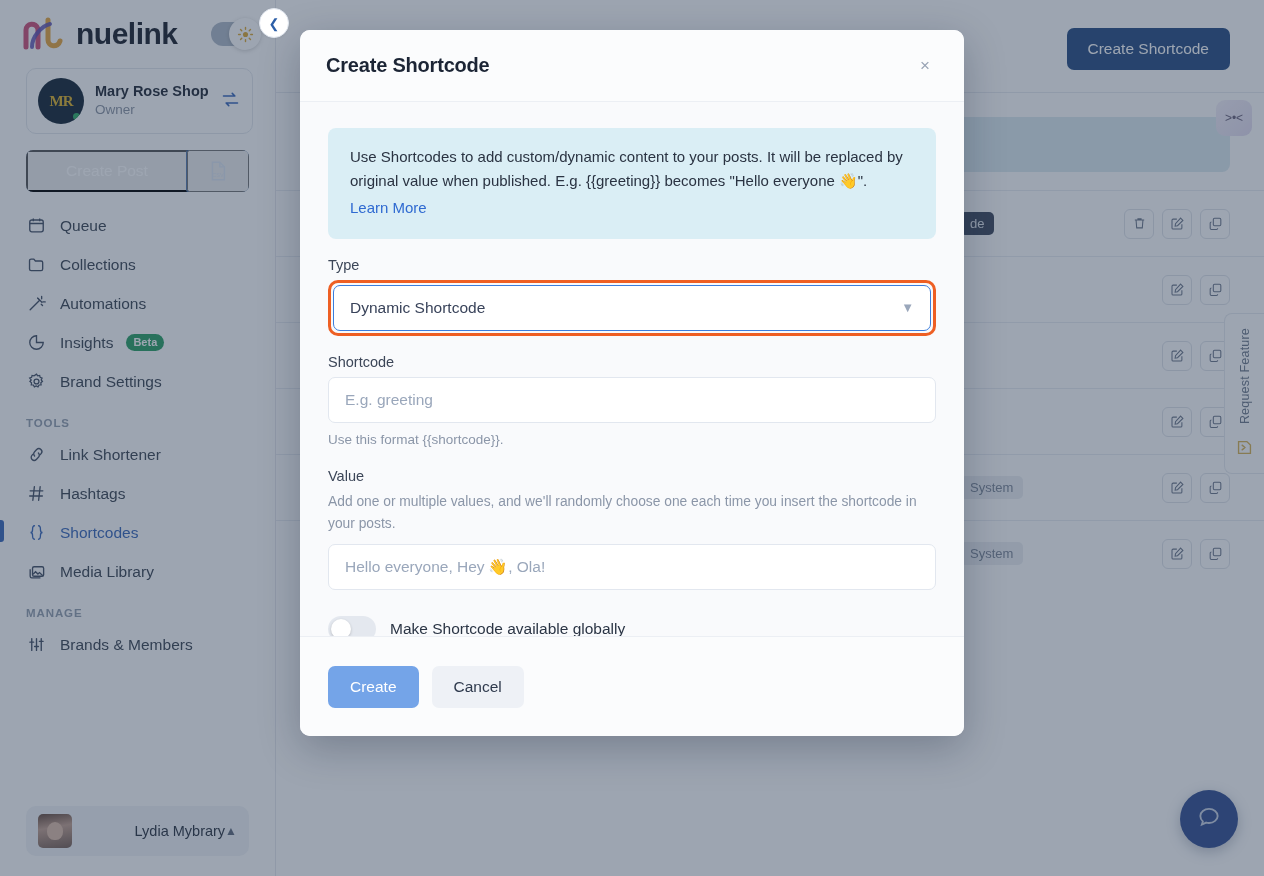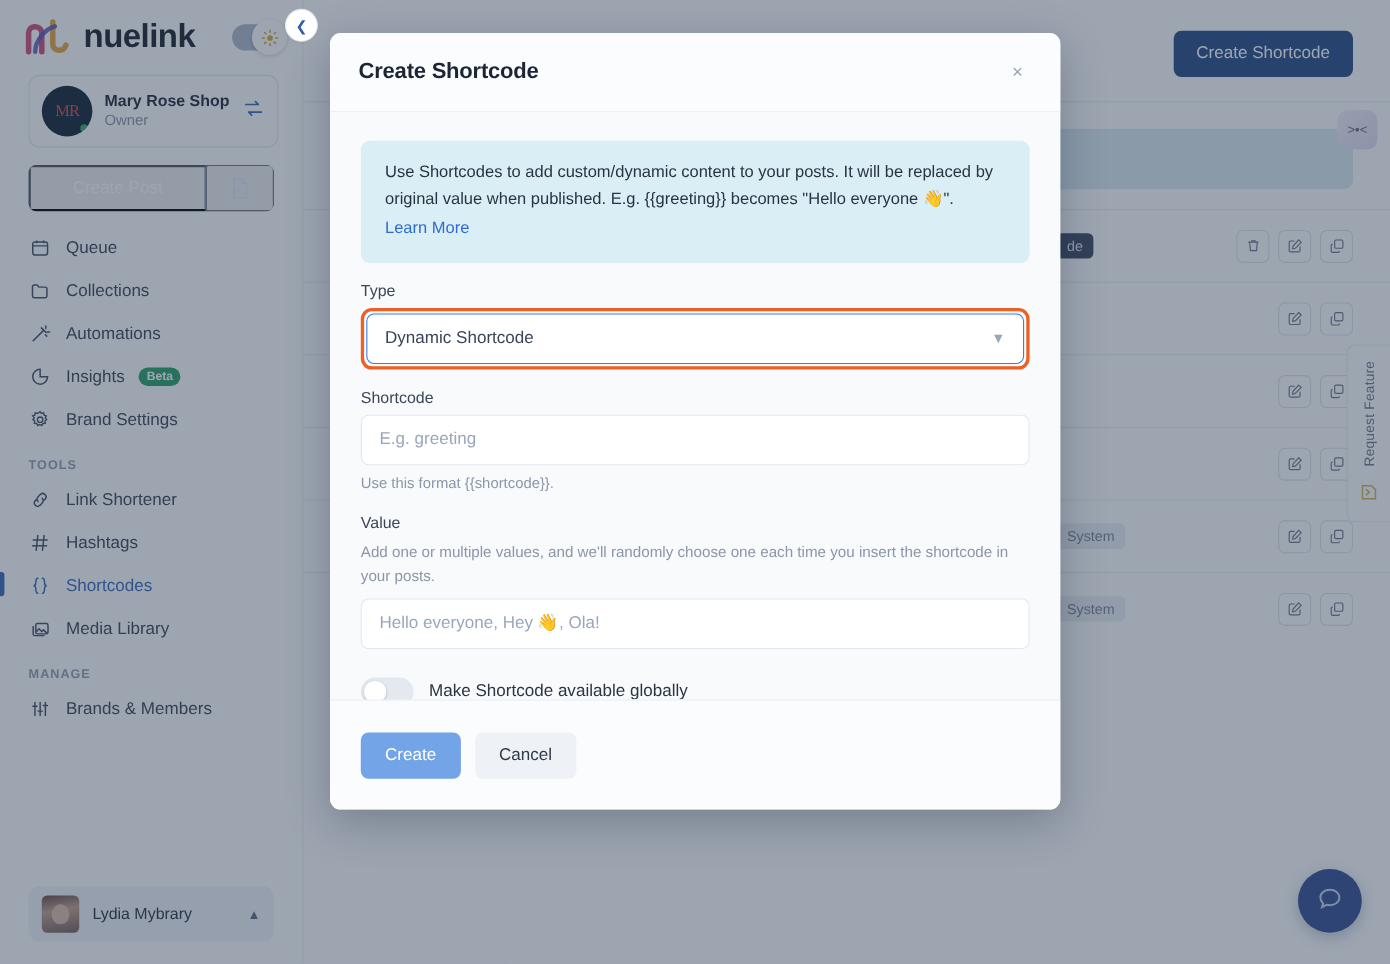--- a/index.html
+++ b/index.html
@@ -50,22 +50,23 @@
   .workspace {
     margin: 10px 22px 0 26px;
     border: 1px solid #e3e8ef; border-radius: 10px;
     display: flex; align-items: center; gap: 11px;
     padding: 9px 11px;
   }
   .ws-avatar {
     width: 46px; height: 46px; flex: 0 0 46px; border-radius: 50%;
     background: #11263a; position: relative;
     display: flex; align-items: center; justify-content: center;
-    color: #ef4444; font-family: "Liberation Serif", serif; font-size: 15px;
+    color: #eab308; font-family: "Liberation Serif", serif; font-size: 15px;
     overflow: hidden;
+    font-weight: bold;
   }
   .ws-avatar .mono { font-size: 15px; letter-spacing: -1px; }
   .ws-dot {
     position: absolute; right: 2px; bottom: 2px;
     width: 11px; height: 11px; border-radius: 50%;
     background: #19b85c; border: 2px solid #11263a;
   }
   .ws-text { flex: 1; min-width: 0; }
   .ws-name { font-size: 14.5px; font-weight: 700; color: #1f2838; line-height: 1.25; }
   .ws-role { font-size: 13.5px; color: #8b96a8; line-height: 1.35; }
@@ -103,21 +104,21 @@
   .badge {
     font-size: 11px; font-weight: 600; color: #fff;
     border-radius: 9px; padding: 2px 7px; line-height: 1.2; text-align: center;
   }
   .badge.beta { background: #14a85e; }
   .badge.new  { background: #b4305a; }
 
   .user-card {
     position: absolute; left: 26px; right: 26px; bottom: 20px;
     background: #f1f4f8; border-radius: 10px;
-    display: flex; align-items: center; gap: 12px; padding: 8px 12px;
+    display: flex; align-items: center; padding: 8px 12px; text-align: right;
   }
   .user-avatar {
     width: 34px; height: 34px; flex: 0 0 34px; border-radius: 5px;
     background: linear-gradient(170deg,#6b4a3a 0%,#caa08a 40%,#7c5f52 100%);
     position: relative; overflow: hidden;
   }
   .user-avatar::after {
     content:""; position:absolute; left:9px; top:8px; width:16px; height:18px;
     border-radius: 50% 50% 45% 45%; background:#e6bda2;
   }

